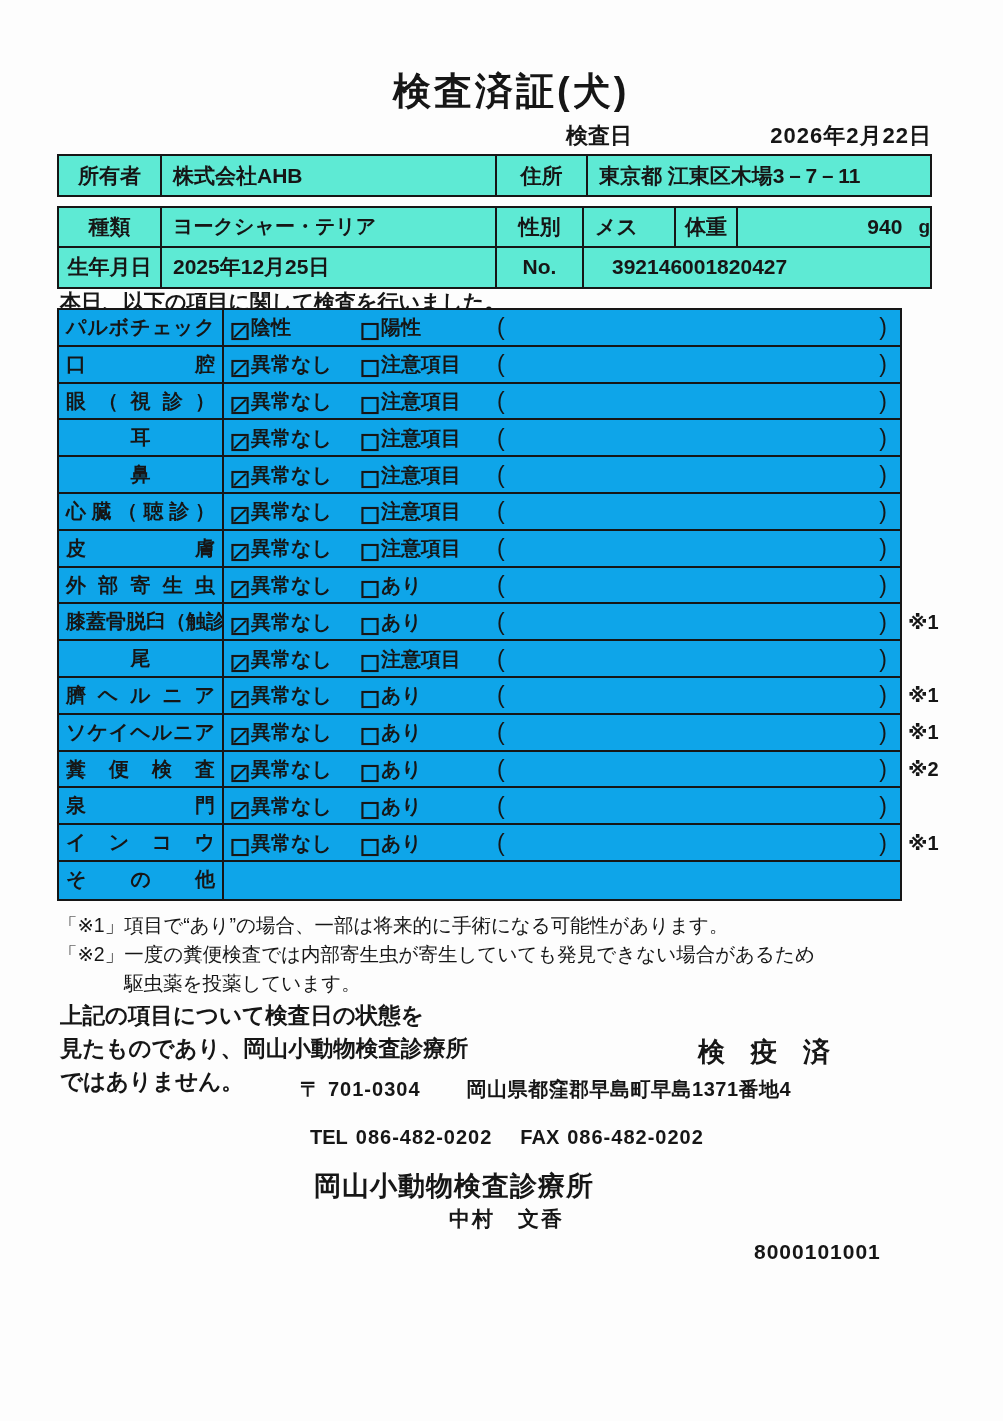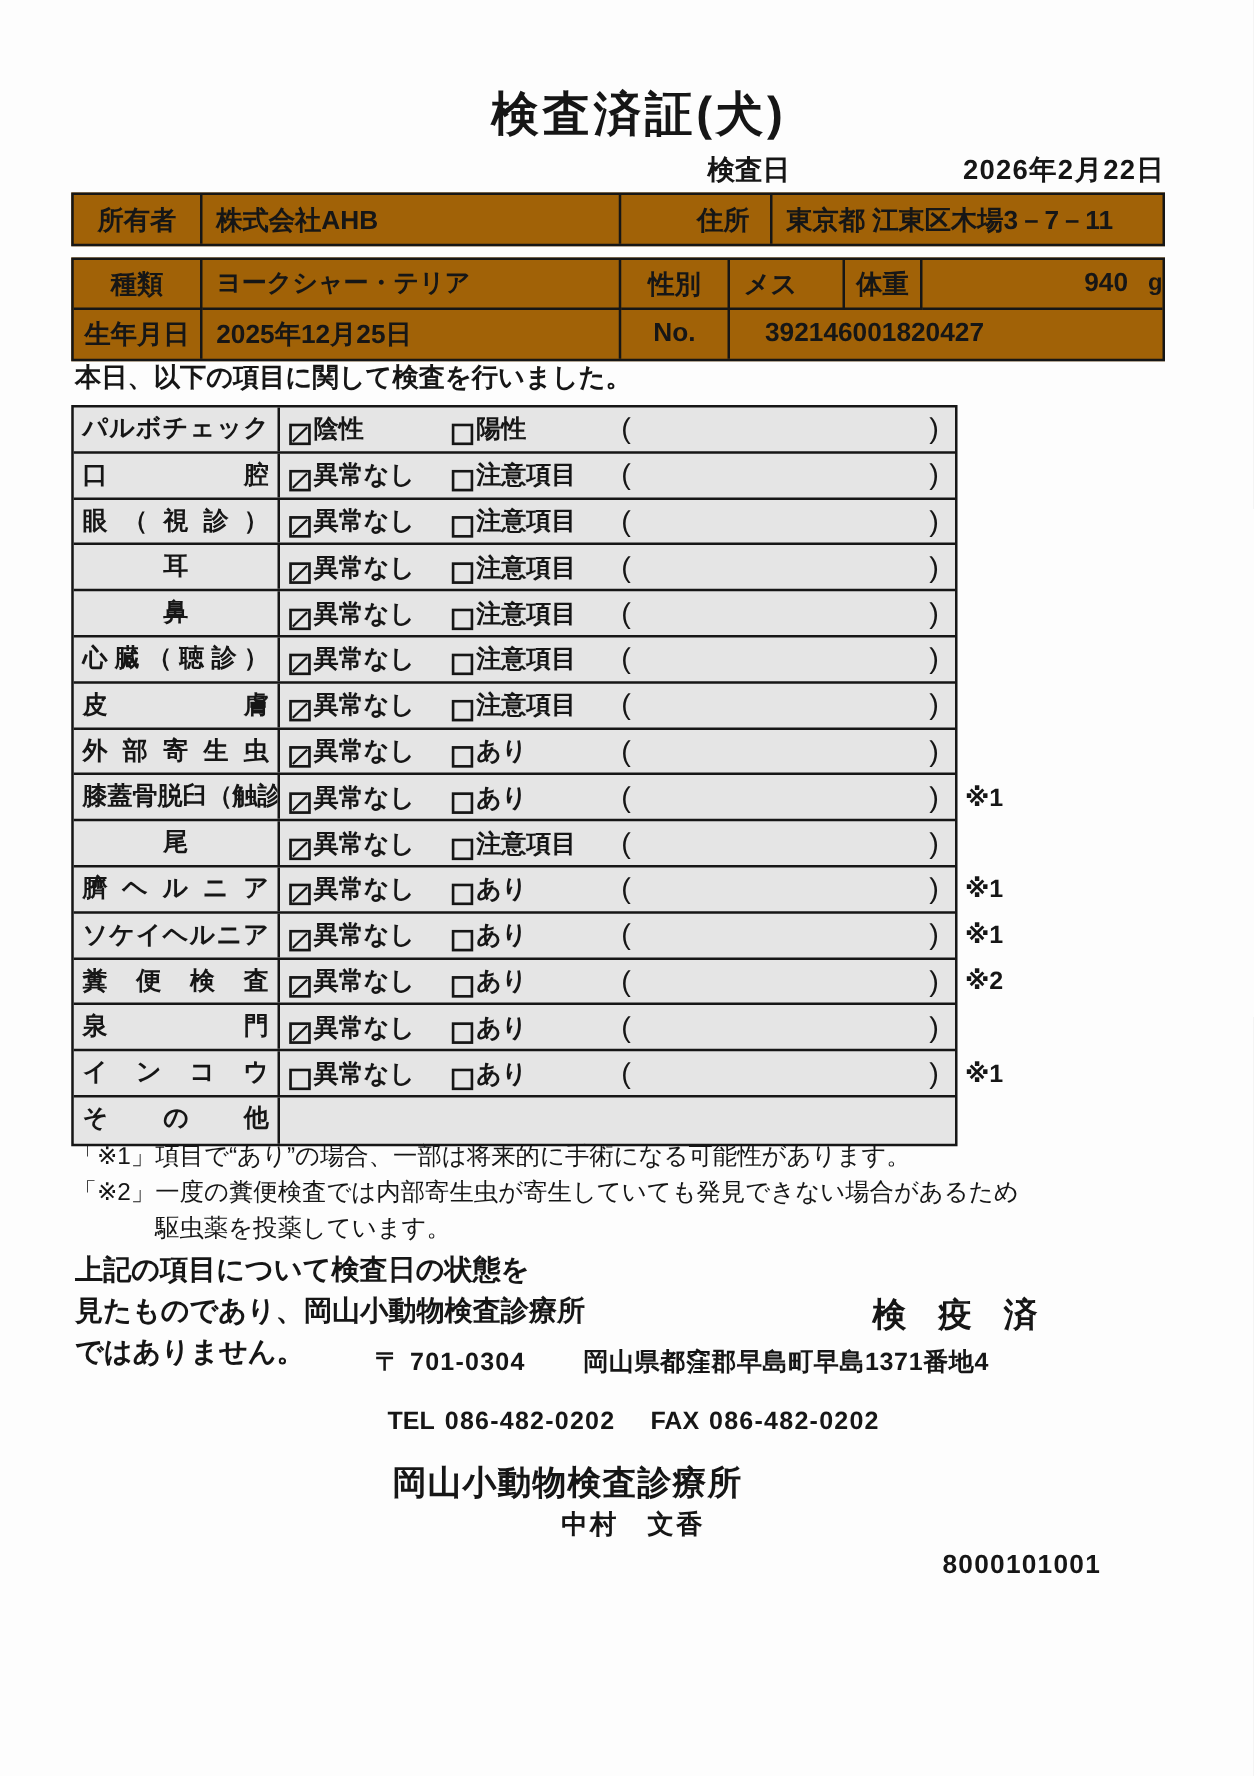--- a/index.html
+++ b/index.html
@@ -15,38 +15,38 @@
   }
   
   .doc-title{
     position:absolute;left:393px;top:66px;
     font-size:38px;letter-spacing:3px;white-space:nowrap;
   }
   .exam-date-row{position:absolute;left:0;top:121px;width:100%;height:28px;font-size:22px;}
   .exam-date-label{position:absolute;left:566px;top:0;}
   .exam-date-value{position:absolute;right:71px;top:0;letter-spacing:1px;}
   
-  .hbox{position:absolute;left:57px;width:875px;border:2.5px solid #161616;box-sizing:border-box;background:#a16207;}
+  .hbox{position:absolute;left:57px;width:875px;border:2.5px solid #161616;box-sizing:border-box;background:#5eead4;}
   .hbox1{top:154px;height:43px;display:flex;}
   .hbox2{top:206px;height:83px;display:grid;grid-template-columns:103px 335px 87px 92px 62px 1fr;grid-template-rows:1fr 1fr;}
   .hcell{display:flex;align-items:center;font-size:21px;box-sizing:border-box;overflow:hidden;white-space:nowrap;}
   .hlabel{justify-content:center;}
   .hvalue{padding-left:11px;}
   .br{border-right:2.5px solid #161616;}
   .bb{border-bottom:2.5px solid #161616;}
   .weight-cell{justify-content:flex-end;}
   .weight-unit{font-size:19px;margin-left:16px;}
   .no-value{grid-column:4 / 7;padding-left:28px;}
   .breed-value{font-size:20px;}
   
   .intro{position:absolute;left:60px;top:288px;font-size:21px;}
   
   .checklist{
-    position:absolute;left:57px;top:324px;width:709px;
-    border:2.5px solid #161616;box-sizing:border-box;background:#e5e5e5;
+    position:absolute;left:57px;top:308px;width:845px;
+    border:2.5px solid #161616;box-sizing:border-box;background:#0ea5e9;
   }
   .crow{position:relative;display:flex;height:36.8px;box-sizing:border-box;border-bottom:2px solid #161616;}
   .crow:last-child{border-bottom:none;}
   .clabel{
     flex:0 0 165px;box-sizing:border-box;border-right:2px solid #161616;
     padding:0 7px;font-size:20px;line-height:34px;overflow:hidden;white-space:nowrap;
   }
   .al-justify{text-align:justify;text-align-last:justify;}
   .al-center{text-align:center;}
   .ccontent{flex:1;position:relative;}
@@ -84,21 +84,21 @@
   <div class="doc-title">検査済証(犬)</div>
 
   <div class="exam-date-row">
     <span class="exam-date-label">検査日</span>
     <span class="exam-date-value">2026年2月22日</span>
   </div>
 
   <div class="hbox hbox1">
     <div class="hcell hlabel br" style="width:103px;">所有者</div>
     <div class="hcell hvalue br" style="width:335px;">株式会社AHB</div>
-    <div class="hcell hlabel br" style="width:77px;margin-left:44px;">住所</div>
+    <div class="hcell hlabel br" style="width:91px;">住所</div>
     <div class="hcell hvalue" style="flex:1;">東京都 江東区木場3－7－11</div>
   </div>
 
   <div class="hbox hbox2">
     <div class="hcell hlabel br bb">種類</div>
     <div class="hcell hvalue br bb breed-value">ヨークシャー・テリア</div>
     <div class="hcell hlabel br bb">性別</div>
     <div class="hcell hvalue br bb">メス</div>
     <div class="hcell hlabel br bb">体重</div>
     <div class="hcell bb weight-cell">

